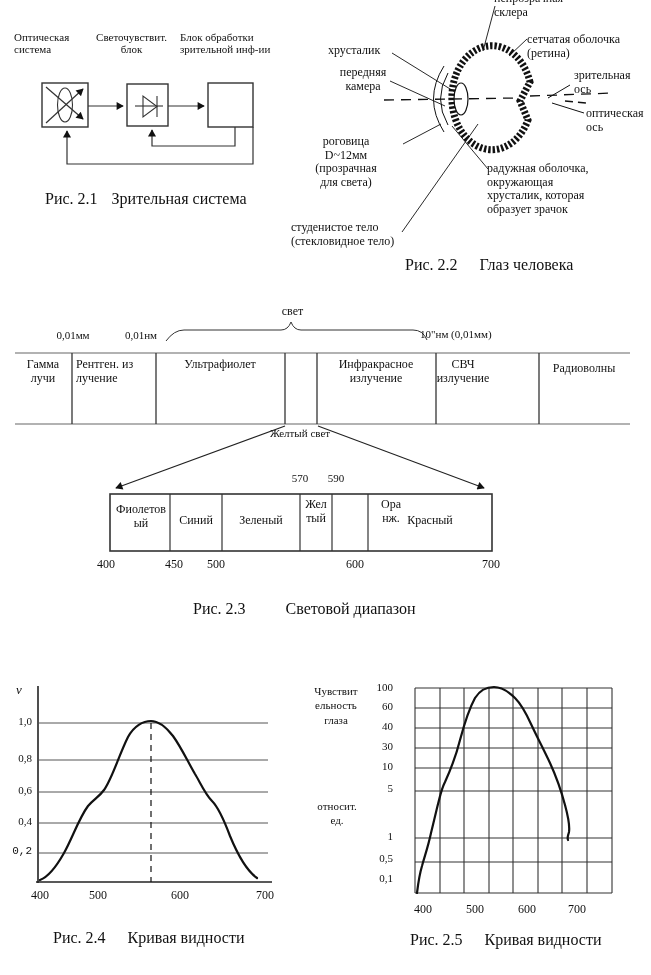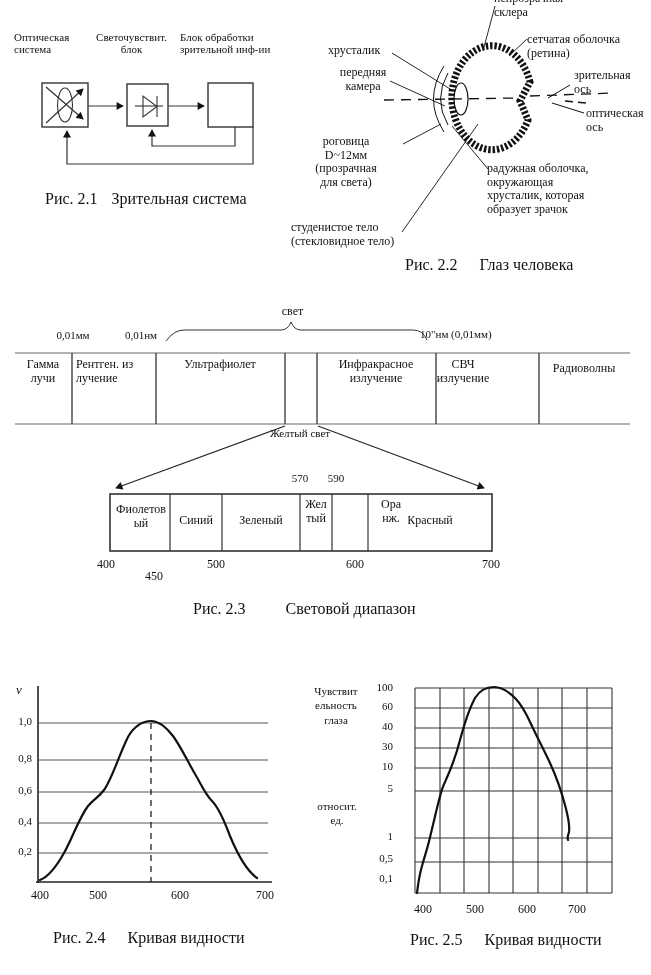--- a/index.html
+++ b/index.html
@@ -172,35 +172,35 @@
 <div class="lbl f125 c" style="left:320px;top:472px;width:32px;">590</div>
 
 <div class="lbl c ba" style="left:113px;top:503px;width:56px;">Фиолетовый</div>
 <div class="lbl c" style="left:172px;top:514px;width:48px;">Синий</div>
 <div class="lbl c" style="left:224px;top:514px;width:74px;">Зеленый</div>
 <div class="lbl c ba" style="left:304px;top:498px;width:24px;">Желтый</div>
 <div class="lbl c ba" style="left:342px;top:498px;width:26px;margin-left:36px;">Оранж.</div>
 <div class="lbl c" style="left:370px;top:514px;width:120px;">Красный</div>
 
 <div class="lbl f13 c" style="left:88px;top:558px;width:36px;">400</div>
-<div class="lbl f13 c" style="left:136px;top:558px;width:36px;margin-top:12px;">450</div>
+<div class="lbl f13 c" style="left:156px;top:558px;width:36px;">450</div>
 <div class="lbl f13 c" style="left:198px;top:558px;width:36px;">500</div>
 <div class="lbl f13 c" style="left:337px;top:558px;width:36px;">600</div>
 <div class="lbl f13 c" style="left:473px;top:558px;width:36px;">700</div>
 
 <div class="cap" style="left:193px;top:600px;">
   <span>Рис. 2.3</span><span class="t g40">Световой диапазон</span>
 </div>
 
 <div class="lbl nu" style="left:16px;top:683px;width:20px;">ν</div>
 <div class="lbl f125 r" style="left:6px;top:715px;width:26px;">1,0</div>
 <div class="lbl f125 r" style="left:6px;top:752px;width:26px;">0,8</div>
 <div class="lbl f125 r" style="left:6px;top:784px;width:26px;">0,6</div>
 <div class="lbl f125 r" style="left:6px;top:815px;width:26px;">0,4</div>
-<div class="lbl f125 r" style="left:6px;top:845px;width:26px;">0,2</div>
+<div class="lbl f125 r" style="left:6px;top:845px;width:26px;font-family:Liberation Mono, monospace;">0,2</div>
 <div class="lbl f13 c" style="left:22px;top:889px;width:36px;">400</div>
 <div class="lbl f13 c" style="left:80px;top:889px;width:36px;">500</div>
 <div class="lbl f13 c" style="left:162px;top:889px;width:36px;">600</div>
 <div class="lbl f13 c" style="left:247px;top:889px;width:36px;">700</div>
 <div class="cap" style="left:53px;top:929px;">
   <span>Рис. 2.4</span><span class="t">Кривая видности</span>
 </div>
 
 <div class="lbl f125 c ba" style="left:313px;top:684px;width:46px;line-height:1.3;">Чувствительность глаза</div>
 <div class="lbl f125 c ba" style="left:316px;top:799px;width:42px;line-height:1.3;">относит. ед.</div>

